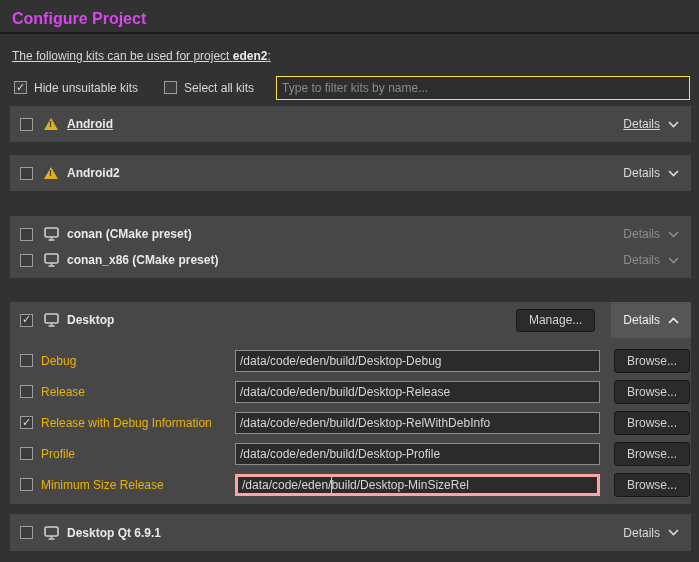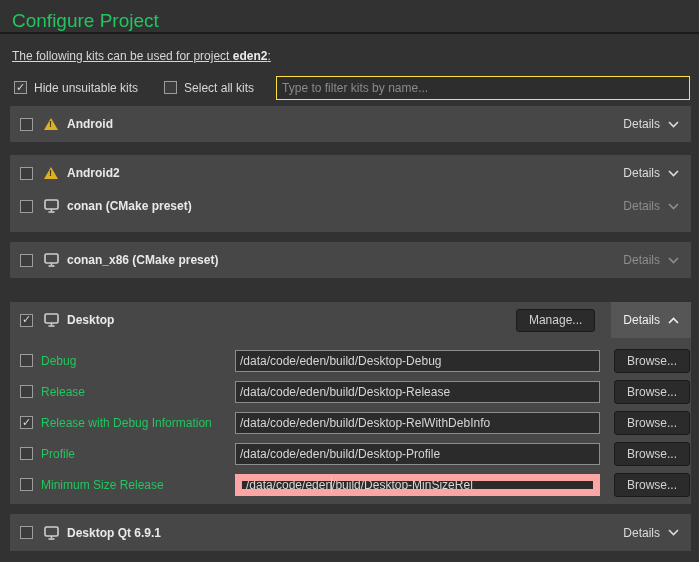--- a/index.html
+++ b/index.html
@@ -6,21 +6,21 @@
   body{
     width:699px;height:562px;overflow:hidden;
     background:#323232;
     font-family:"Liberation Sans","DejaVu Sans",sans-serif;
     font-size:12px;color:#d6d6d6;
     -webkit-font-smoothing:antialiased;
   }
   .page{position:relative;width:699px;height:562px;}
 
   
-  .win-title{position:absolute;left:12px;top:10px;font-size:19px;font-weight:normal;color:#22c55e;}
+  .win-title{position:absolute;left:12px;top:10px;font-size:16px;font-weight:bold;color:#d946ef;}
   .title-divider{position:absolute;left:0;top:32px;width:699px;height:2px;background:#1b1b1b;}
   .intro{position:absolute;left:12px;top:49px;color:#d6d6d6;text-decoration:underline;}
   .intro b{color:#eaeaea;}
 
   
   .toolbar{position:absolute;left:14px;top:76px;width:676px;height:23px;display:flex;align-items:center;}
   .cb{
     width:13px;height:13px;box-sizing:border-box;flex:0 0 13px;
     border:1px solid #9c9c9c;background:#3c3c3c;
     display:inline-flex;align-items:center;justify-content:center;
@@ -63,35 +63,35 @@
     background:#2b2b2b;border:1px solid #1a1a1a;border-radius:3px;
     color:#d2d2d2;font:12px "Liberation Sans","DejaVu Sans",sans-serif;
     padding:0 12px;height:23px;display:inline-flex;align-items:center;justify-content:center;
   }
   .manage-btn{margin-right:16px;}
 
   
   .cfg-rows{padding-top:7px;padding-bottom:4px;}
   .cfg-row{height:31px;display:flex;align-items:center;padding-left:10px;box-sizing:border-box;}
   .cfg-row .cb{margin-right:8px;}
-  .cfg-label{width:194px;color:#22c55e;white-space:nowrap;overflow:hidden;}
+  .cfg-label{width:194px;color:#eab308;white-space:nowrap;overflow:hidden;}
   .path-wrap{position:relative;width:365px;}
   .path-input{
     width:365px;height:22px;box-sizing:border-box;
     background:#2b2b2b;border:1px solid #8c8c8c;color:#d6d6d6;
     font:12px "Liberation Sans","DejaVu Sans",sans-serif;padding:0 4px;outline:none;
   }
-  .path-input.focused{border:7px solid #fca5a5;}
+  .path-input.focused{border:3px solid #fca5a5;}
   .caret{position:absolute;left:96px;top:3px;width:1px;height:16px;background:#cfcfcf;}
   .browse-btn{margin-left:14px;height:24px;}
 
   
-  .kit-0{top:106px;height:36px;}
+  .kit-0{top:106px;height:36px;text-decoration:underline;}
   .kit-1{top:155px;height:36px;}
-  .kit-2{top:188px;height:44px;}
+  .kit-2{top:216px;height:44px;}
   .kit-3{top:242px;height:36px;}
   .kit-4{top:302px;height:202px;}
   .kit-5{top:514px;height:37px;}
   .kit-5 .kit-header{height:37px;}
 </style>
 </head>
 <body>
 
 <div class="page">
 

